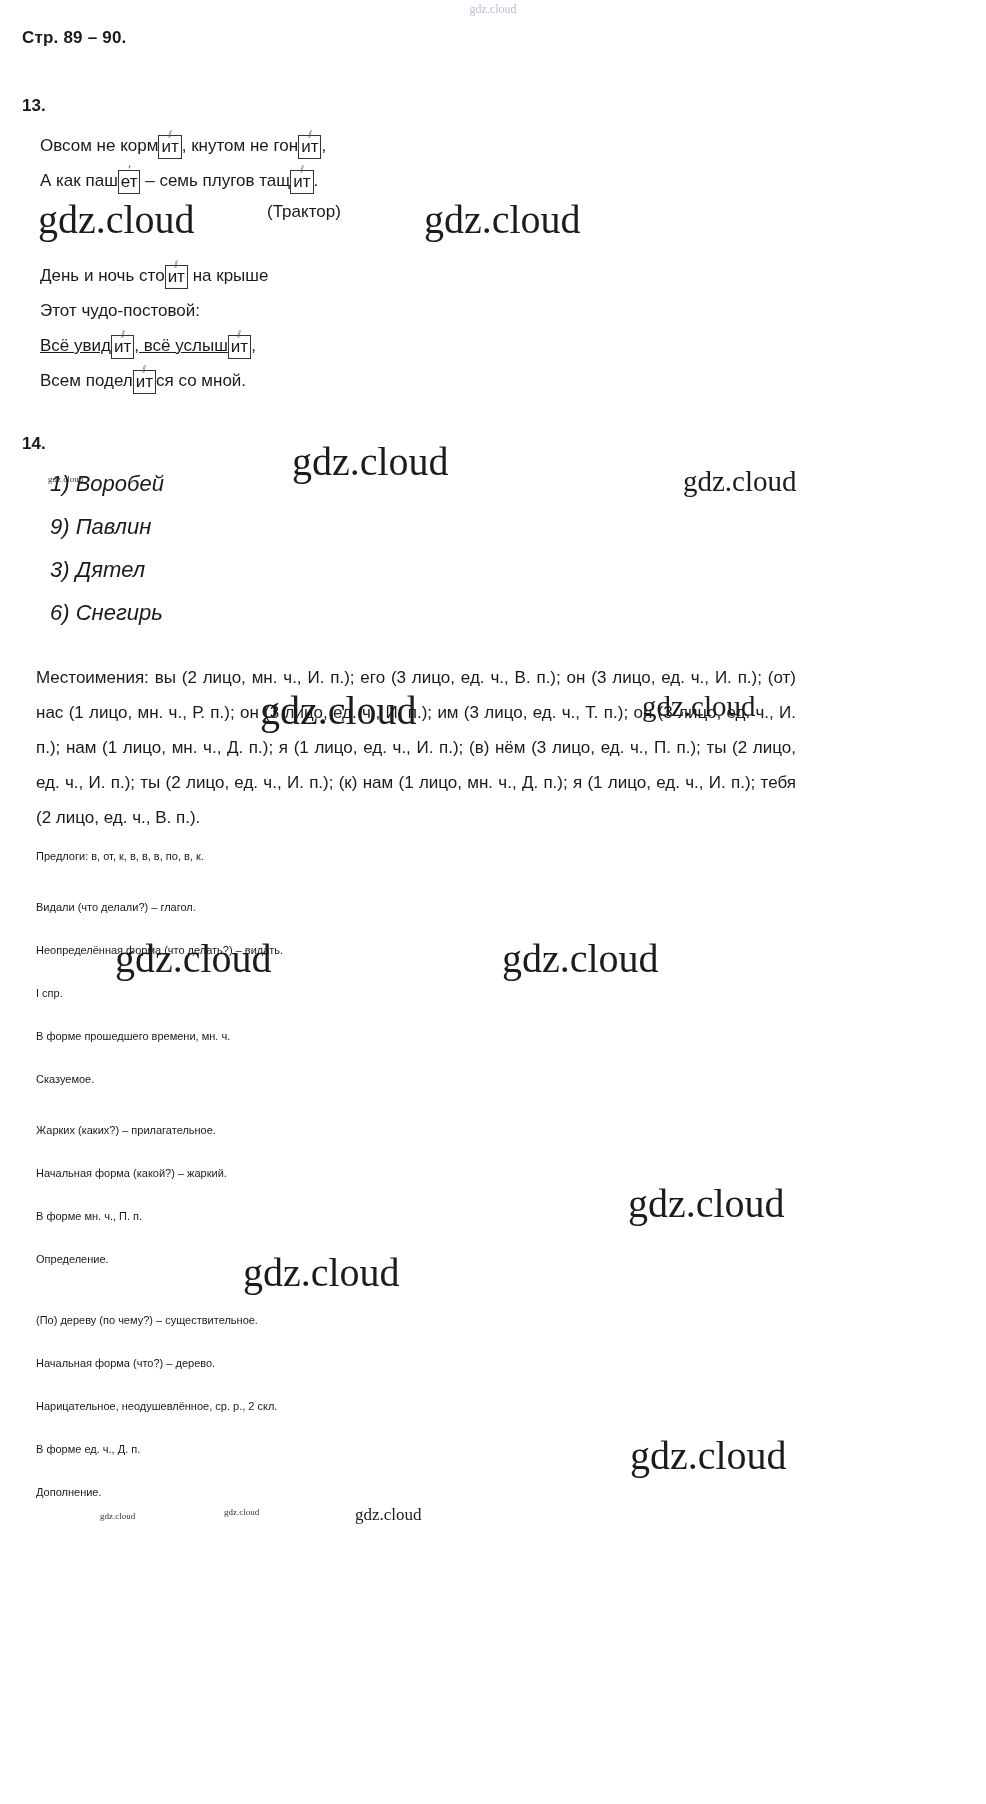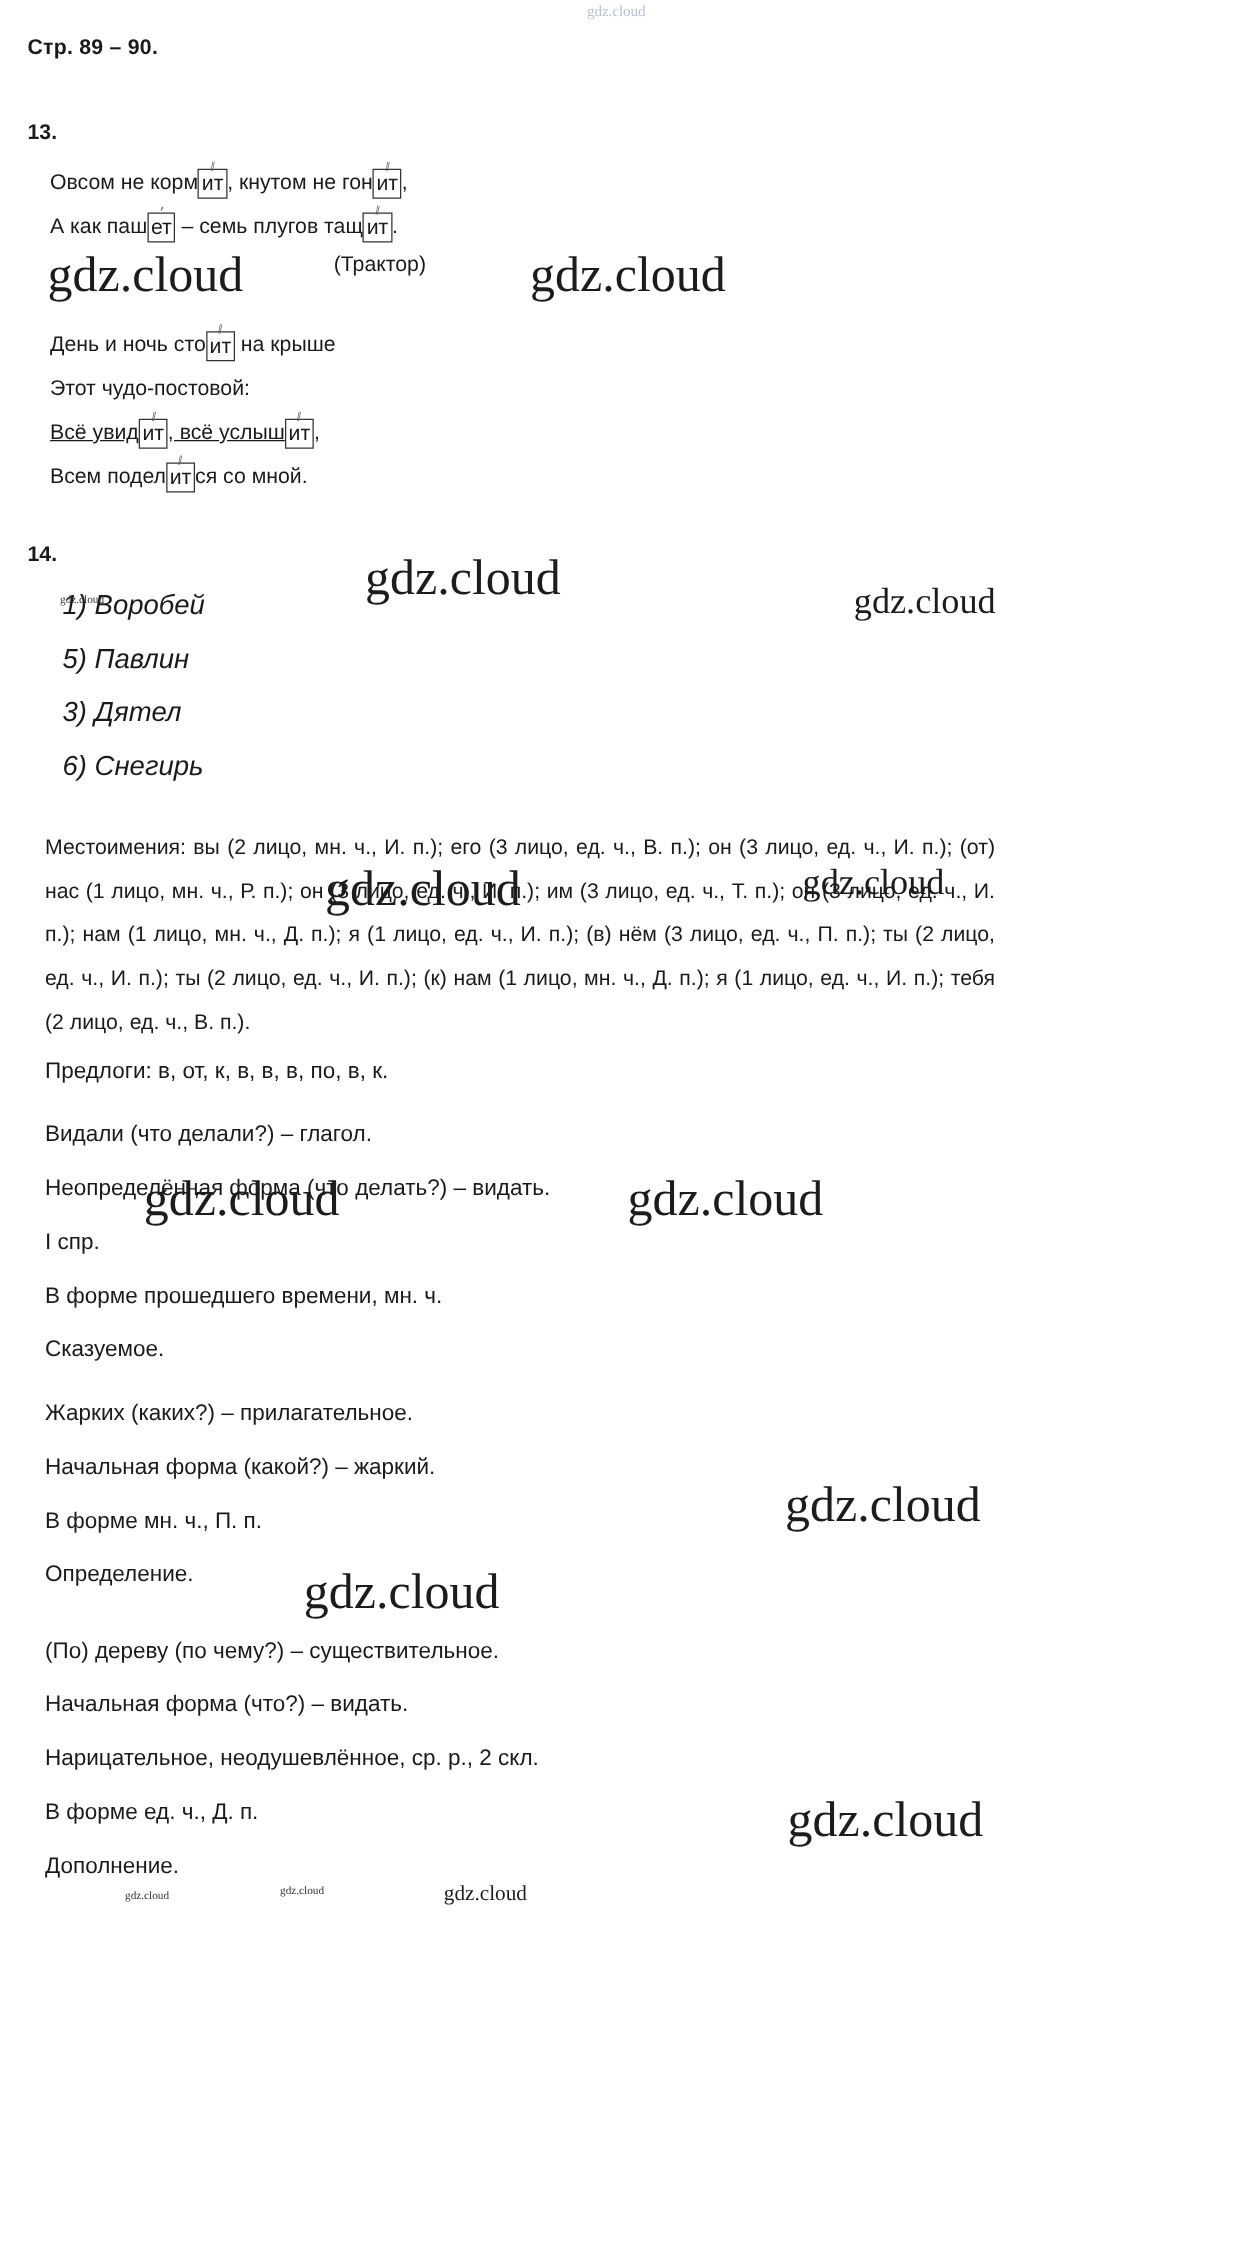--- a/index.html
+++ b/index.html
@@ -102,21 +102,21 @@
     font-style:italic;
   }
   .para{
     font-size:17px;
     line-height:35px;
     text-align:justify;
     margin:0 0 8px 0;
     padding-left:14px;
   }
   .sent{
-    font-size:18px;
+    font-size:11px;
     line-height:27px;
     padding-left:14px;
     margin:0 0 16px 0;
   }
   .gap{height:18px;}
   .gap-s{height:8px;}
   
   .wm{
     position:absolute;
     font-family:"Liberation Serif", serif;
@@ -158,21 +158,21 @@
         <div class="line"><span>Всем подел</span><span class="box mark">ит</span><span>ся со мной.</span></div>
       </div>
     </div>
 
     <div class="gap"></div>
 
     <div>
       <div class="exnum">14.</div>
 
       <div class="listitem">1) Воробей</div>
-      <div class="listitem">5) Павлин</div>
+      <div class="listitem">9) Павлин</div>
       <div class="listitem">3) Дятел</div>
       <div class="listitem">6) Снегирь</div>
 
       <div class="gap"></div>
 
       <div class="para">Местоимения: вы (2 лицо, мн. ч., И. п.); его (3 лицо, ед. ч., В. п.); он (3 лицо, ед. ч., И. п.); (от) нас (1 лицо, мн. ч., Р. п.); он (3 лицо, ед. ч., И. п.); им (3 лицо, ед. ч., Т. п.); он (3 лицо, ед. ч., И. п.); нам (1 лицо, мн. ч., Д. п.); я (1 лицо, ед. ч., И. п.); (в) нём (3 лицо, ед. ч., П. п.); ты (2 лицо, ед. ч., И. п.); ты (2 лицо, ед. ч., И. п.); (к) нам (1 лицо, мн. ч., Д. п.); я (1 лицо, ед. ч., И. п.); тебя (2 лицо, ед. ч., В. п.).</div>
 
       <div class="sent">Предлоги: в, от, к, в, в, в, по, в, к.</div>
 
       <div class="gap-s"></div>
@@ -191,21 +191,21 @@
         <div class="sent">Жарких (каких?) – прилагательное.</div>
         <div class="sent">Начальная форма (какой?) – жаркий.</div>
         <div class="sent">В форме мн. ч., П. п.</div>
         <div class="sent">Определение.</div>
       </div>
 
       <div class="gap"></div>
 
       <div>
         <div class="sent">(По) дереву (по чему?) – существительное.</div>
-        <div class="sent">Начальная форма (что?) – видать.</div>
+        <div class="sent">Начальная форма (что?) – дерево.</div>
         <div class="sent">Нарицательное, неодушевлённое, ср. р., 2 скл.</div>
         <div class="sent">В форме ед. ч., Д. п.</div>
         <div class="sent">Дополнение.</div>
       </div>
     </div>
 
   </div>
 
   <div id="watermark-layer">
       <div class="wm wm-lg" style="left: 38px; top: 196px;">gdz.cloud</div>

